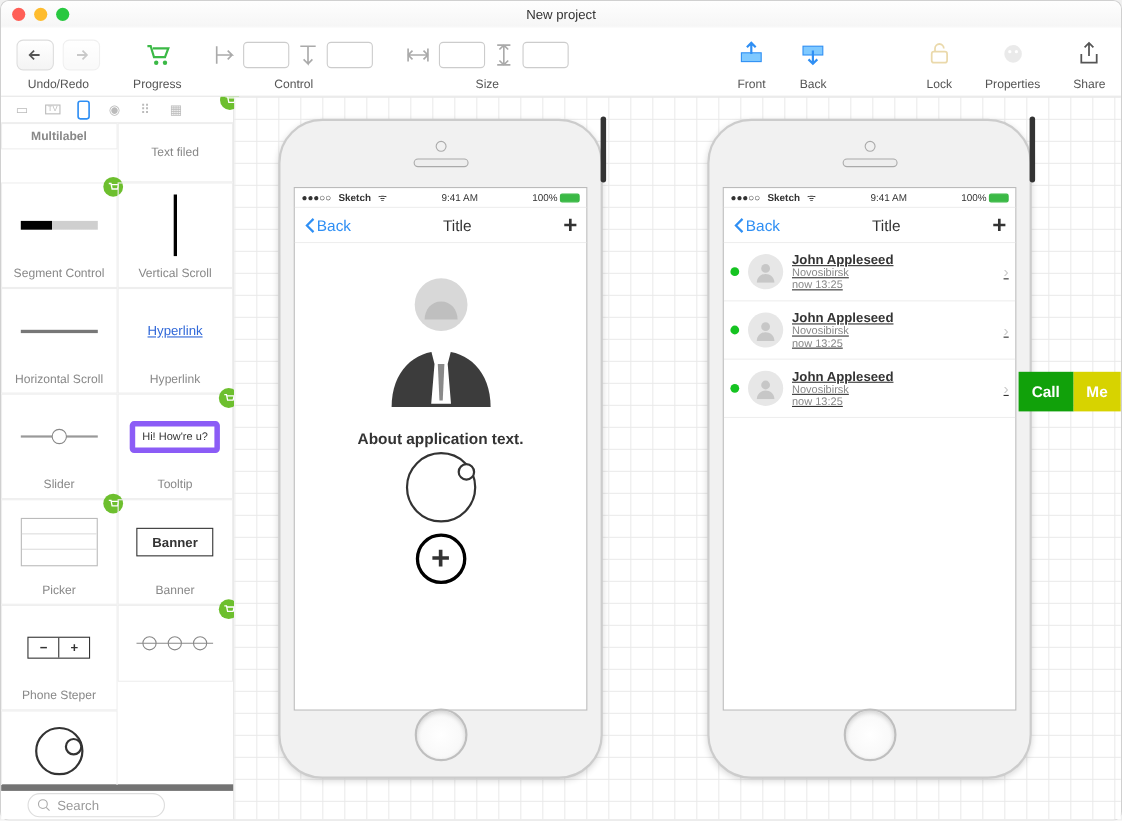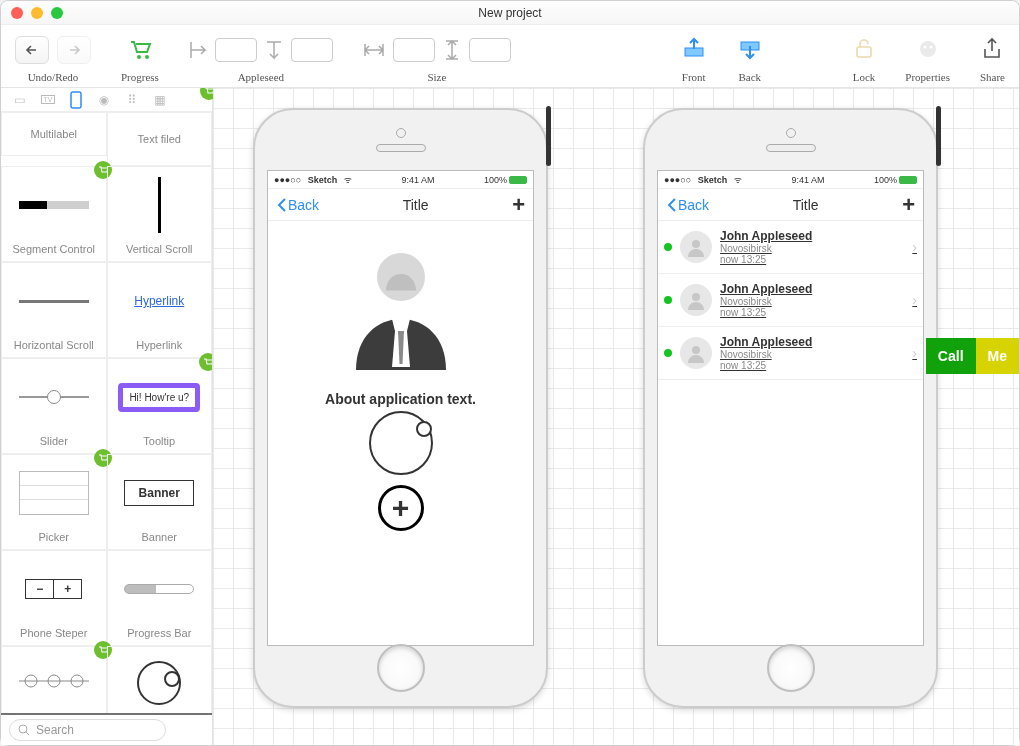--- a/index.html
+++ b/index.html
@@ -47,40 +47,40 @@
   .tdot.red{background:#ff5f57;} .tdot.yellow{background:#febc2e;} .tdot.green{background:#28c840;}
   
   .toolbar {
     display:flex; align-items:flex-start; gap:30px;
     padding:8px 14px 4px 14px;
     border-bottom:1px solid #e5e5e5;
     background:#fff;
   }
   .tgroup{display:flex;flex-direction:column;align-items:center;gap:4px;}
   .tgroup .icons{display:flex;gap:8px;align-items:center;height:34px;}
-  .tgroup .cap{font-size:11px;color:#555;font-family:Liberation Serif, serif;}
+  .tgroup .cap{font-size:11px;color:#555;}
   .iconbtn{width:34px;height:28px;border:1px solid #ddd;border-radius:6px;display:flex;align-items:center;justify-content:center;background:linear-gradient(#fff,#f4f4f4);}
   .nobtn{border:none;background:none;}
   .numfield{width:42px;height:24px;border:1px solid #ccc;border-radius:4px;background:#fff;display:flex;}
   .spacer{flex:1;}
   
   .main{flex:1;display:flex;overflow:hidden;}
   
   .sidebar{width:212px;border-right:1px solid #e3e3e3;display:flex;flex-direction:column;background:#fff;}
   .device-tabs{height:24px;border-bottom:1px solid #eee;display:flex;align-items:center;gap:6px;padding:0 8px;position:relative;}
   .device-tabs .dt{width:22px;height:16px;display:flex;align-items:center;justify-content:center;color:#bbb;}
   .device-tabs .dt.active{color:#2f8ff4;}
   .cart-badge{position:absolute;top:-6px;right:-6px;width:18px;height:18px;border-radius:50%;background:var(--accent-green-cart);display:flex;align-items:center;justify-content:center;}
   .cart-badge svg{stroke:#fff;}
   .comp-grid{flex:1;overflow:auto;display:grid;grid-template-columns:1fr 1fr;}
   .comp{border:0.5px solid #eee;height:96px;display:flex;flex-direction:column;align-items:center;justify-content:flex-end;padding:6px;position:relative;gap:6px;}
   .comp .cap{font-size:11px;color:#888;}
   .comp .thumb{flex:1;width:100%;display:flex;align-items:center;justify-content:center;}
   .thumb-box{border:1px solid #333;width:70px;height:44px;display:flex;align-items:center;justify-content:center;font-weight:700;}
-  .sidebar-footer{height:32px;border-top:2px solid #737373;display:flex;align-items:center;gap:8px;padding:0 8px;}
+  .sidebar-footer{height:32px;border-top:6px solid #737373;display:flex;align-items:center;gap:8px;padding:0 24px;}
   .search{flex:1;height:22px;border:1px solid #ddd;border-radius:11px;display:flex;align-items:center;gap:6px;padding:0 8px;color:#999;}
   
   .canvas{flex:1;position:relative;overflow:hidden;background:#fff;
     background-image:
       linear-gradient(#e9e9e9 1px,transparent 1px),
       linear-gradient(90deg,#e9e9e9 1px,transparent 1px);
     background-size:20px 20px;
   }
   
   .phone{position:absolute;width:295px;height:600px;background:#f1f1f1;border:2px solid #ccc;border-radius:40px;padding:60px 12px 60px 12px;box-shadow:0 2px 6px rgba(0,0,0,.15);}
@@ -163,21 +163,21 @@
       <div class="icons">
         <svg width="18" height="24">
             <path d="M2 4v16M2 12h14l-4-4m4 4-4 4" fill="none" stroke="#aaa" stroke-width="1.5"></path>
           </svg>
         <div class="numfield"></div>
         <svg width="18" height="24">
             <path d="M2 4h14M9 4v16l-4-4m4 4 4-4" fill="none" stroke="#aaa" stroke-width="1.5"></path>
           </svg>
         <div class="numfield"></div>
       </div>
-      <div class="cap">Appleseed</div>
+      <div class="cap">Control</div>
     </div>
 
     <div class="tgroup">
       <div class="icons">
         <svg width="22" height="18">
             <path d="M2 3v12M20 3v12M2 9h18M6 5 2 9l4 4M16 5l4 4-4 4" fill="none" stroke="#aaa" stroke-width="1.5"></path>
           </svg>
         <div class="numfield"></div>
         <svg width="18" height="22">
             <path d="M3 2h12M3 20h12M9 2v18M5 6 9 2l4 4M5 16l4 4 4-4" fill="none" stroke="#aaa" stroke-width="1.5"></path>
@@ -267,21 +267,21 @@
         <span class="dt">▦</span>
         <div class="cart-badge">
           <svg width="10" height="10">
               <path d="M1 2h2l1 5h5l1-4H3" fill="none" stroke="#fff" stroke-width="1.2"></path>
             </svg>
         </div>
       </div>
 
       <div class="comp-grid">
 
-        <div class="comp" style="height:44px;justify-content:center;">
+        <div class="comp" style="height:24px;justify-content:center;font-weight:bold;">
           <div class="cap">Multilabel</div>
         </div>
         <div class="comp" style="height:54px;justify-content:center;">
           <div class="cap">Text filed</div>
         </div>
 
         <div class="comp">
           <div class="cart-badge">
               <svg width="10" height="10">
                 <path d="M1 2h2l1 5h5l1-4H3" fill="none" stroke="#fff" stroke-width="1.2"></path>
@@ -355,26 +355,20 @@
         </div>
 
         <div class="comp">
           <div class="thumb">
               <div style="border:1px solid #333;display:flex;">
                 <div style="padding:2px 10px;border-right:1px solid #333;font-weight:700;">−</div>
                 <div style="padding:2px 10px;font-weight:700;">+</div>
               </div>
             </div>
           <div class="cap">Phone Steper</div>
-        </div>
-        <div class="comp">
-          <div class="thumb">
-              <div style="width:70px;height:10px;border:1px solid #aaa;border-radius:5px;background:linear-gradient(90deg,#bdbdbd 45%,#fff 45%);"></div>
-            </div>
-          <div class="cap">Progress Bar</div>
         </div>
 
         <div class="comp" style="height:70px;">
           <div class="cart-badge">
               <svg width="10" height="10">
                 <path d="M1 2h2l1 5h5l1-4H3" fill="none" stroke="#fff" stroke-width="1.2"></path>
               </svg>
             </div>
           <div class="thumb">
               <svg width="70" height="20">

